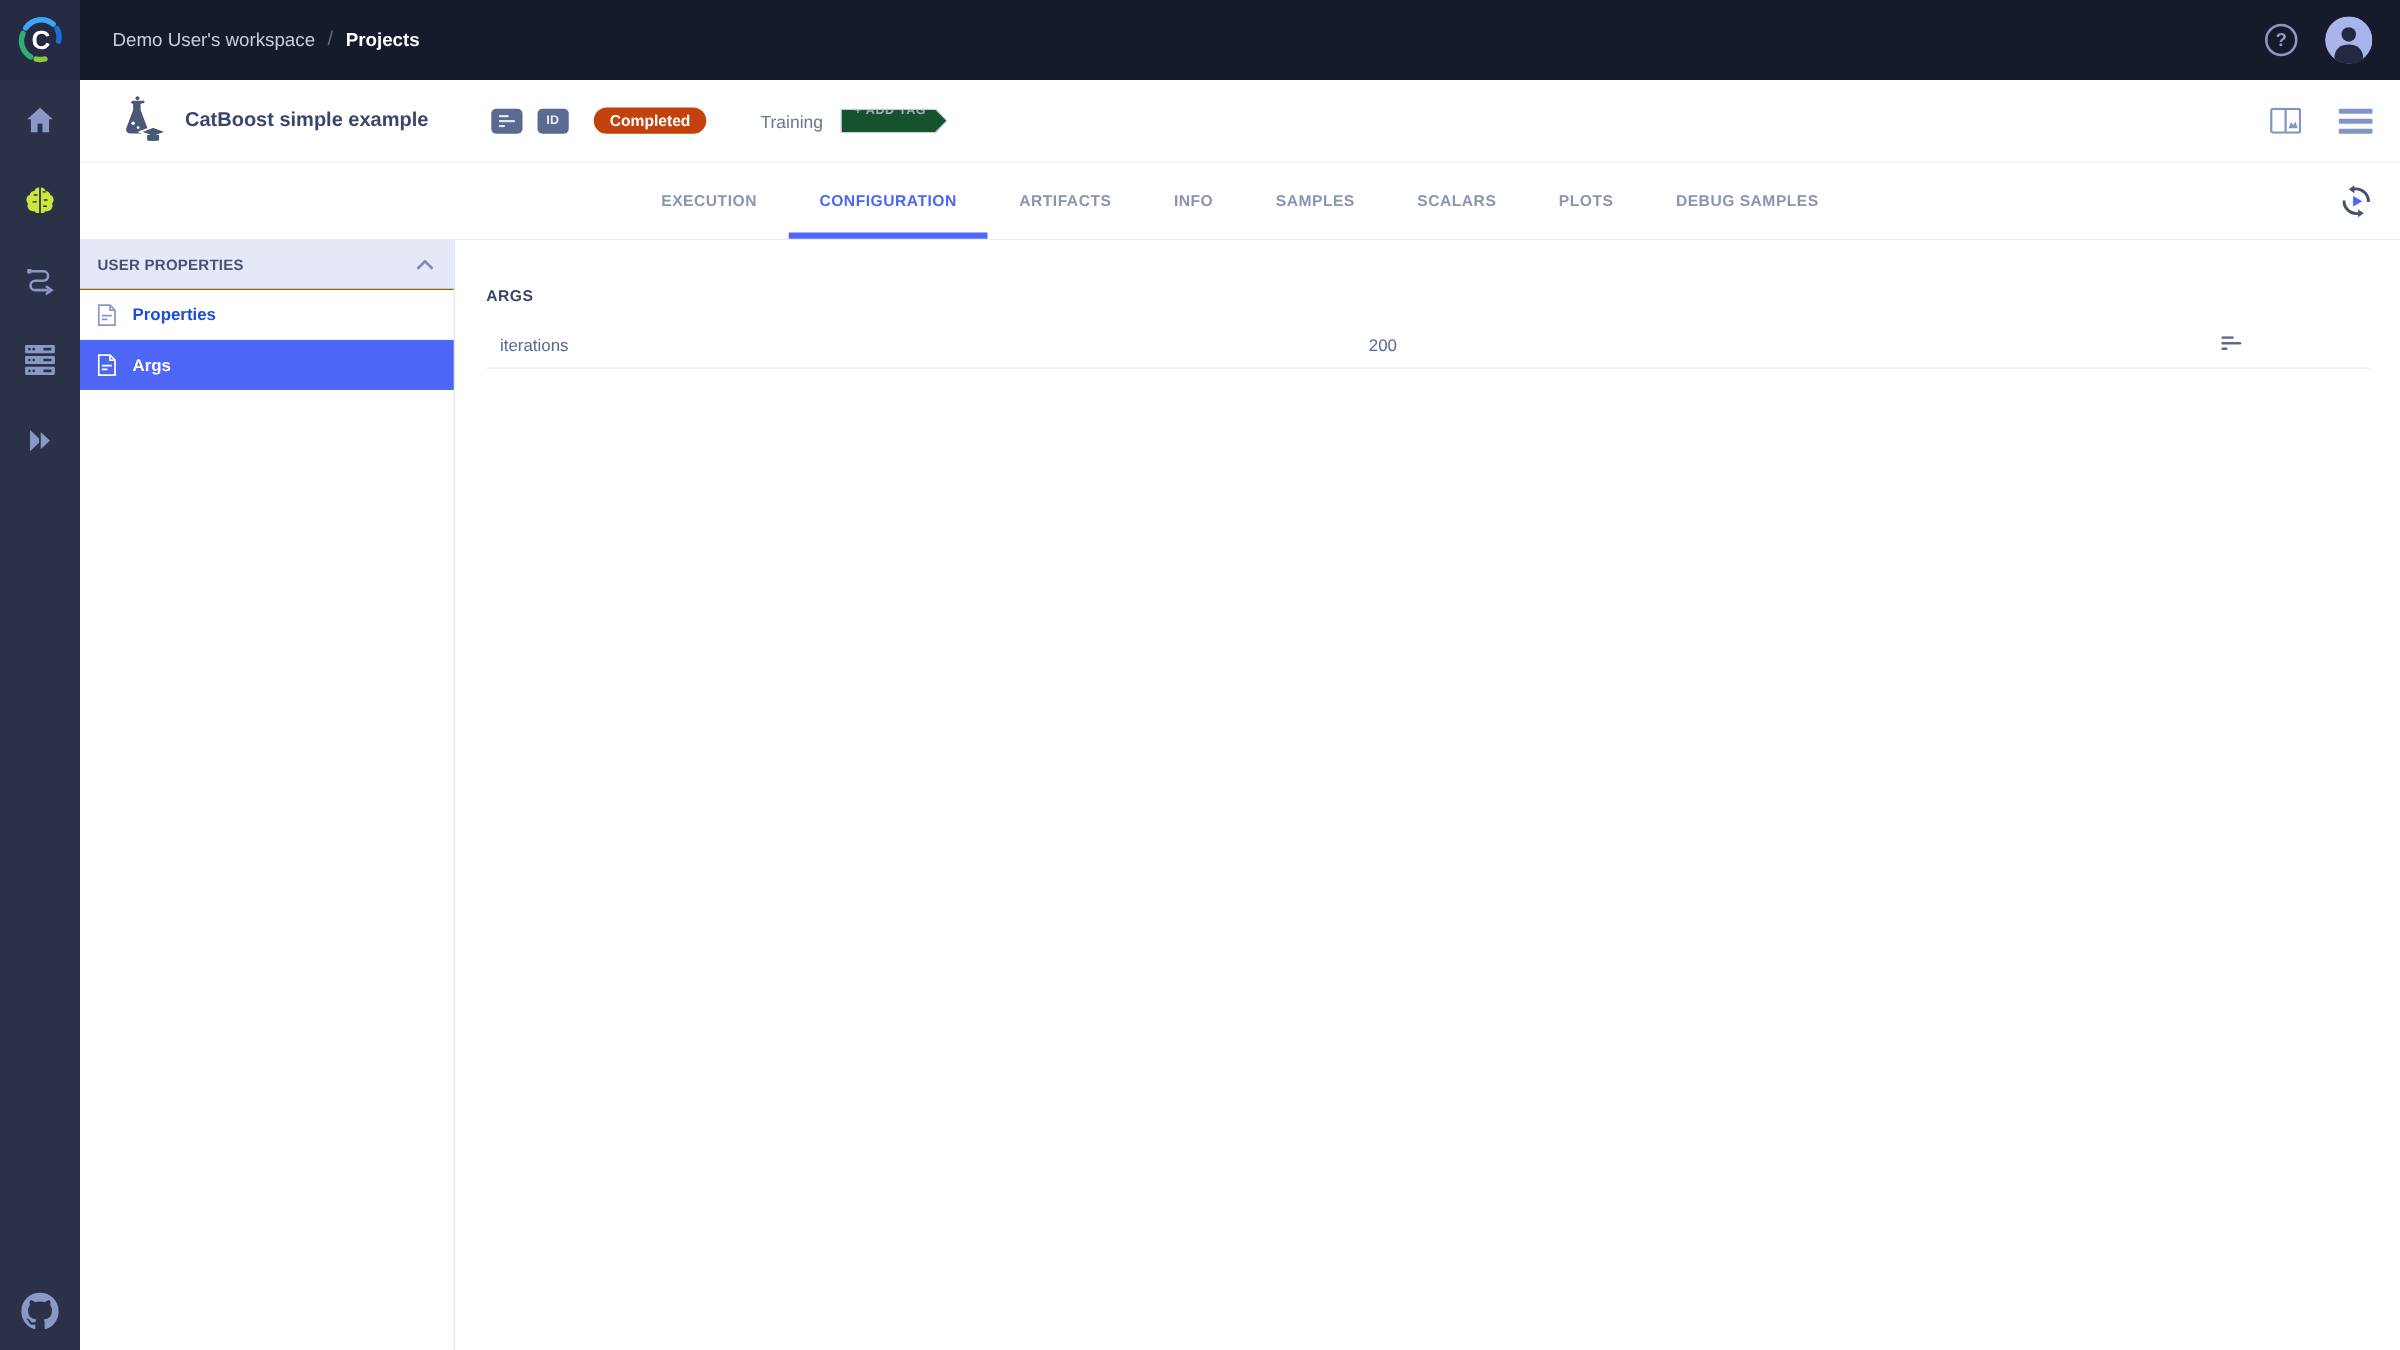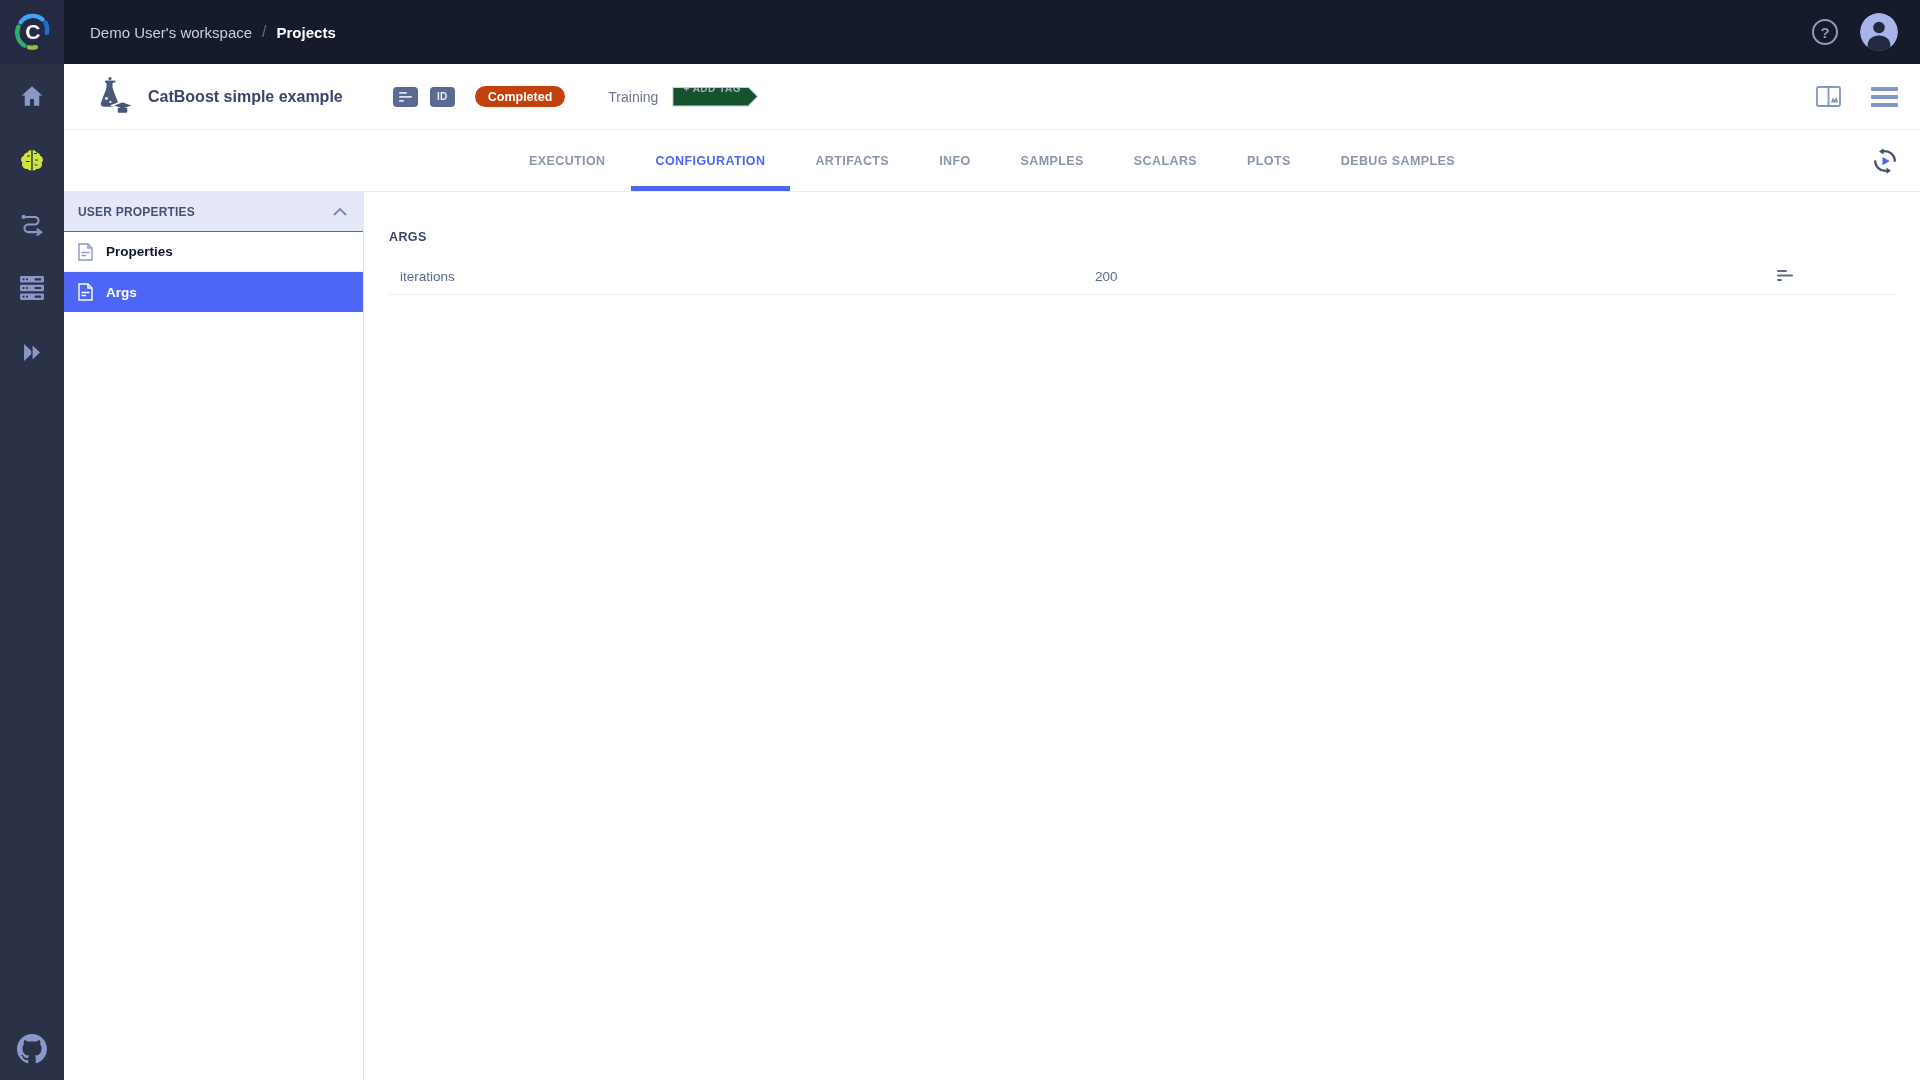--- a/index.html
+++ b/index.html
@@ -75,21 +75,21 @@
 
   
   .body-row { flex:1; display:flex; min-height:0; }
   .left-panel { width:300px; flex:0 0 300px; border-right:1px solid #e2e6ef;
                 background:#fff; }
   .section-header { height:40px; background:#e4e8f7; display:flex; align-items:center;
                     justify-content:space-between; padding:0 16px 0 14px;
                     font-size:12px; font-weight:700; color:#475078;
                     letter-spacing:.2px; cursor:pointer; border-bottom:1px solid #a16207; }
   .panel-item { height:40px; display:flex; align-items:center; gap:13px;
-                padding:0 14px; font-size:13.5px; font-weight:600; color:#0f172a;
+                padding:0 14px; font-size:13.5px; font-weight:600; color:#1d4ed8;
                 cursor:pointer; border-bottom:1px solid #eef1f7; }
   .panel-item.selected { background:#4d66f5; color:#ffffff; border-bottom:none; }
 
   .content { flex:1; padding:38px 24px 0 25px; position:relative; }
   .content-title { font-size:12.5px; font-weight:700; color:#39456b;
                    letter-spacing:.4px; }
   .param-row { margin-top:15px; height:36px; display:flex; align-items:center;
                border-bottom:1px solid #e9edf6; padding-left:11px; position:relative; }
   .param-name { font-size:13.5px; color:#566a92; }
   .param-value { position:absolute; left:706px; font-size:13.5px; color:#566a92; }

